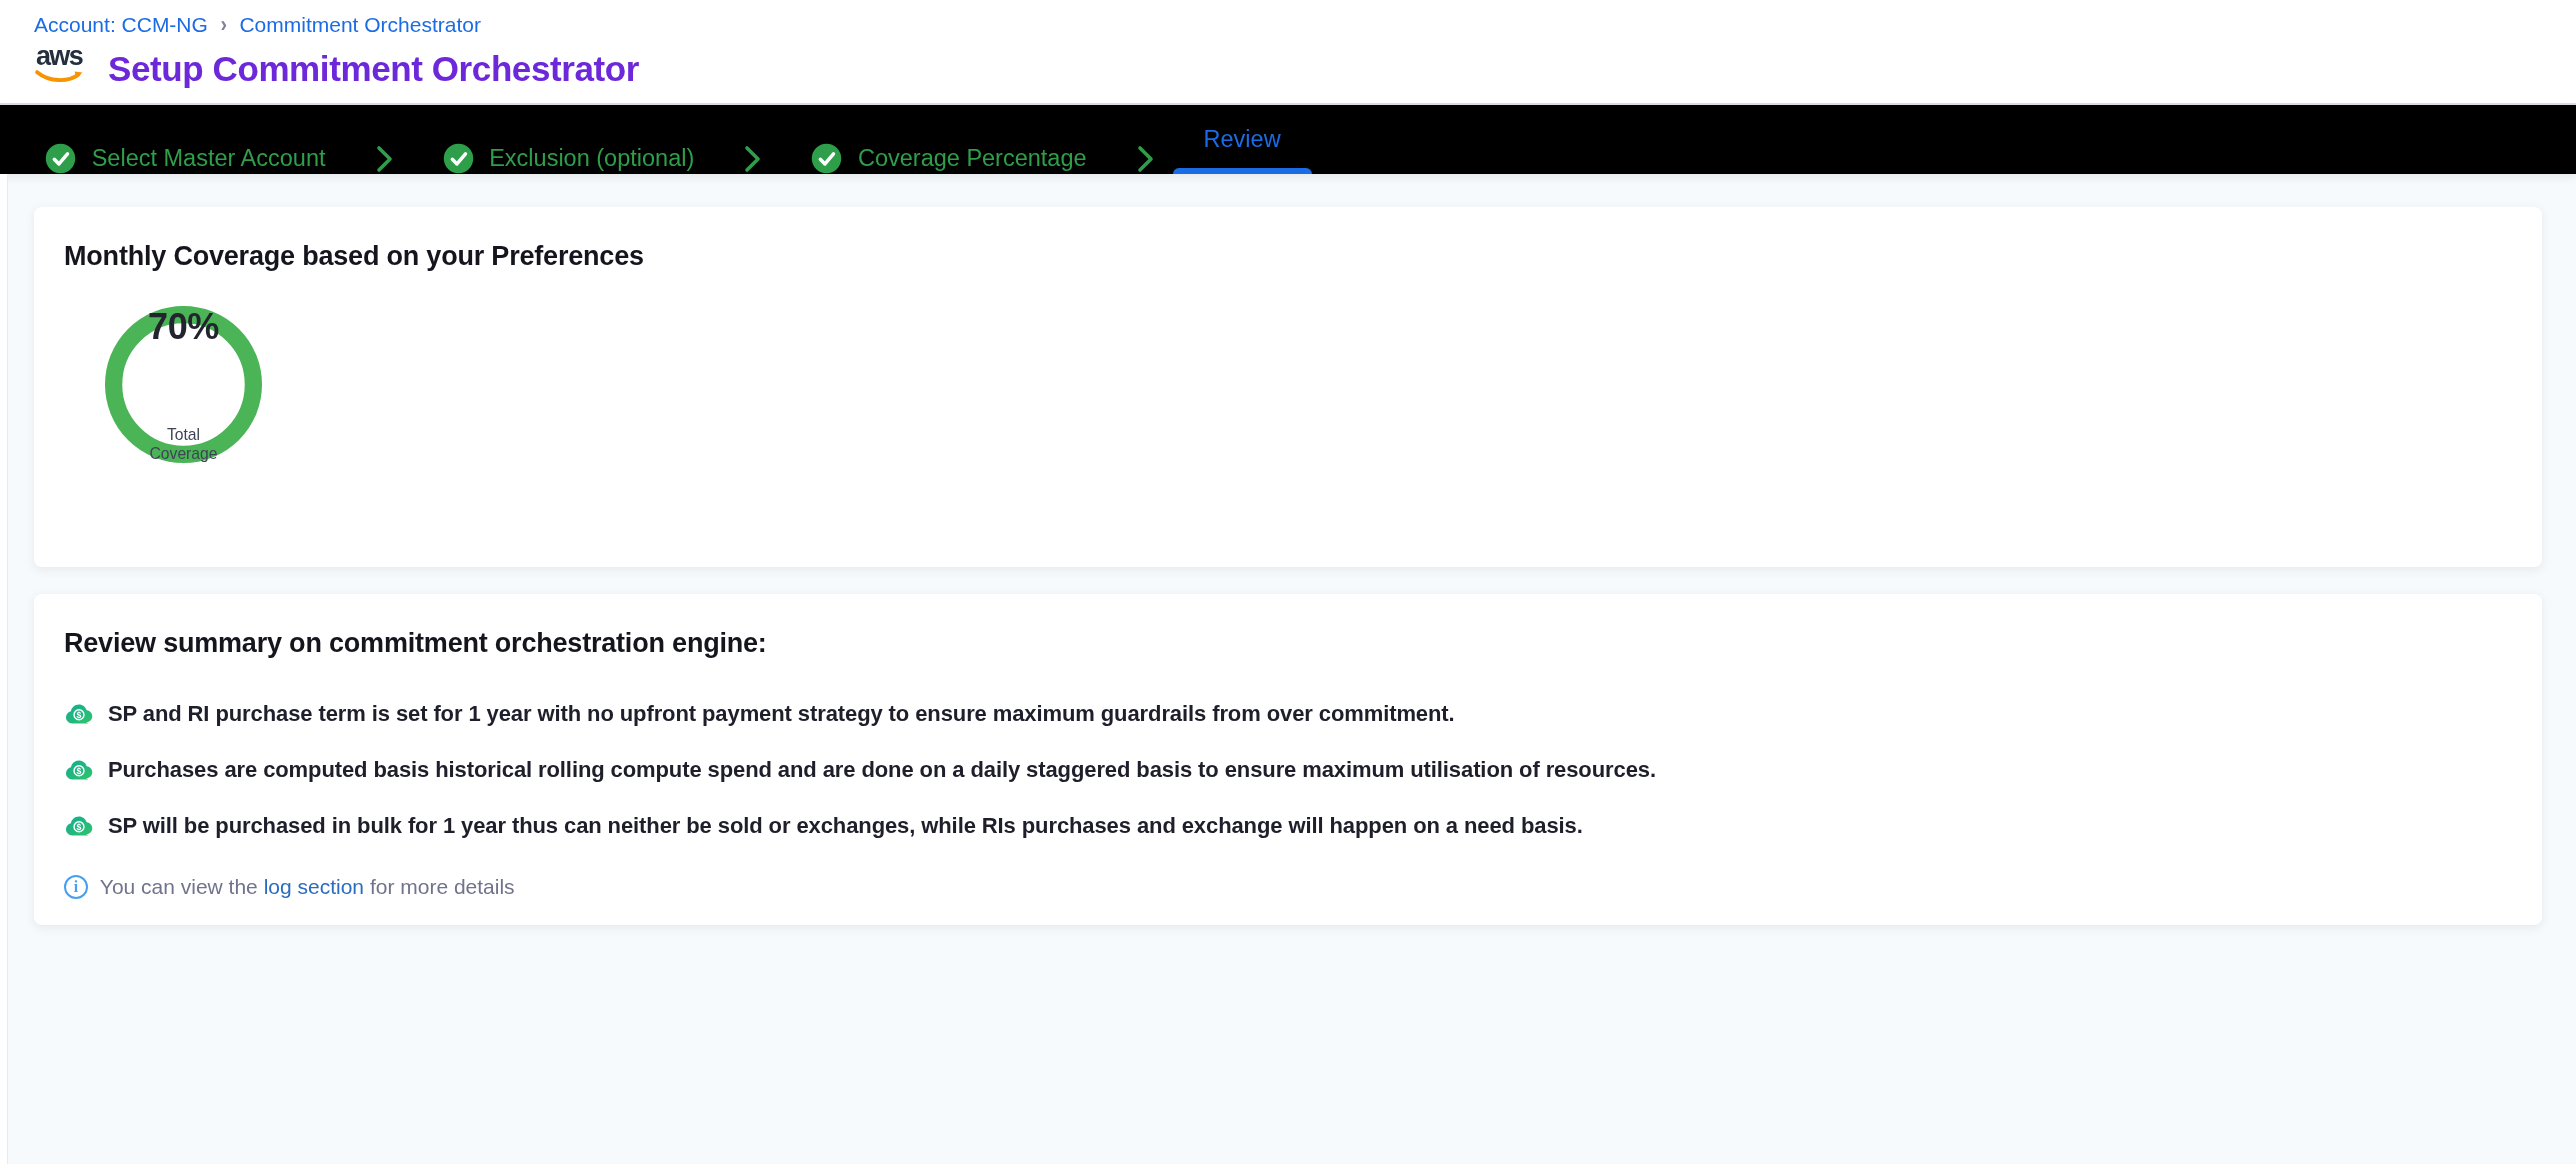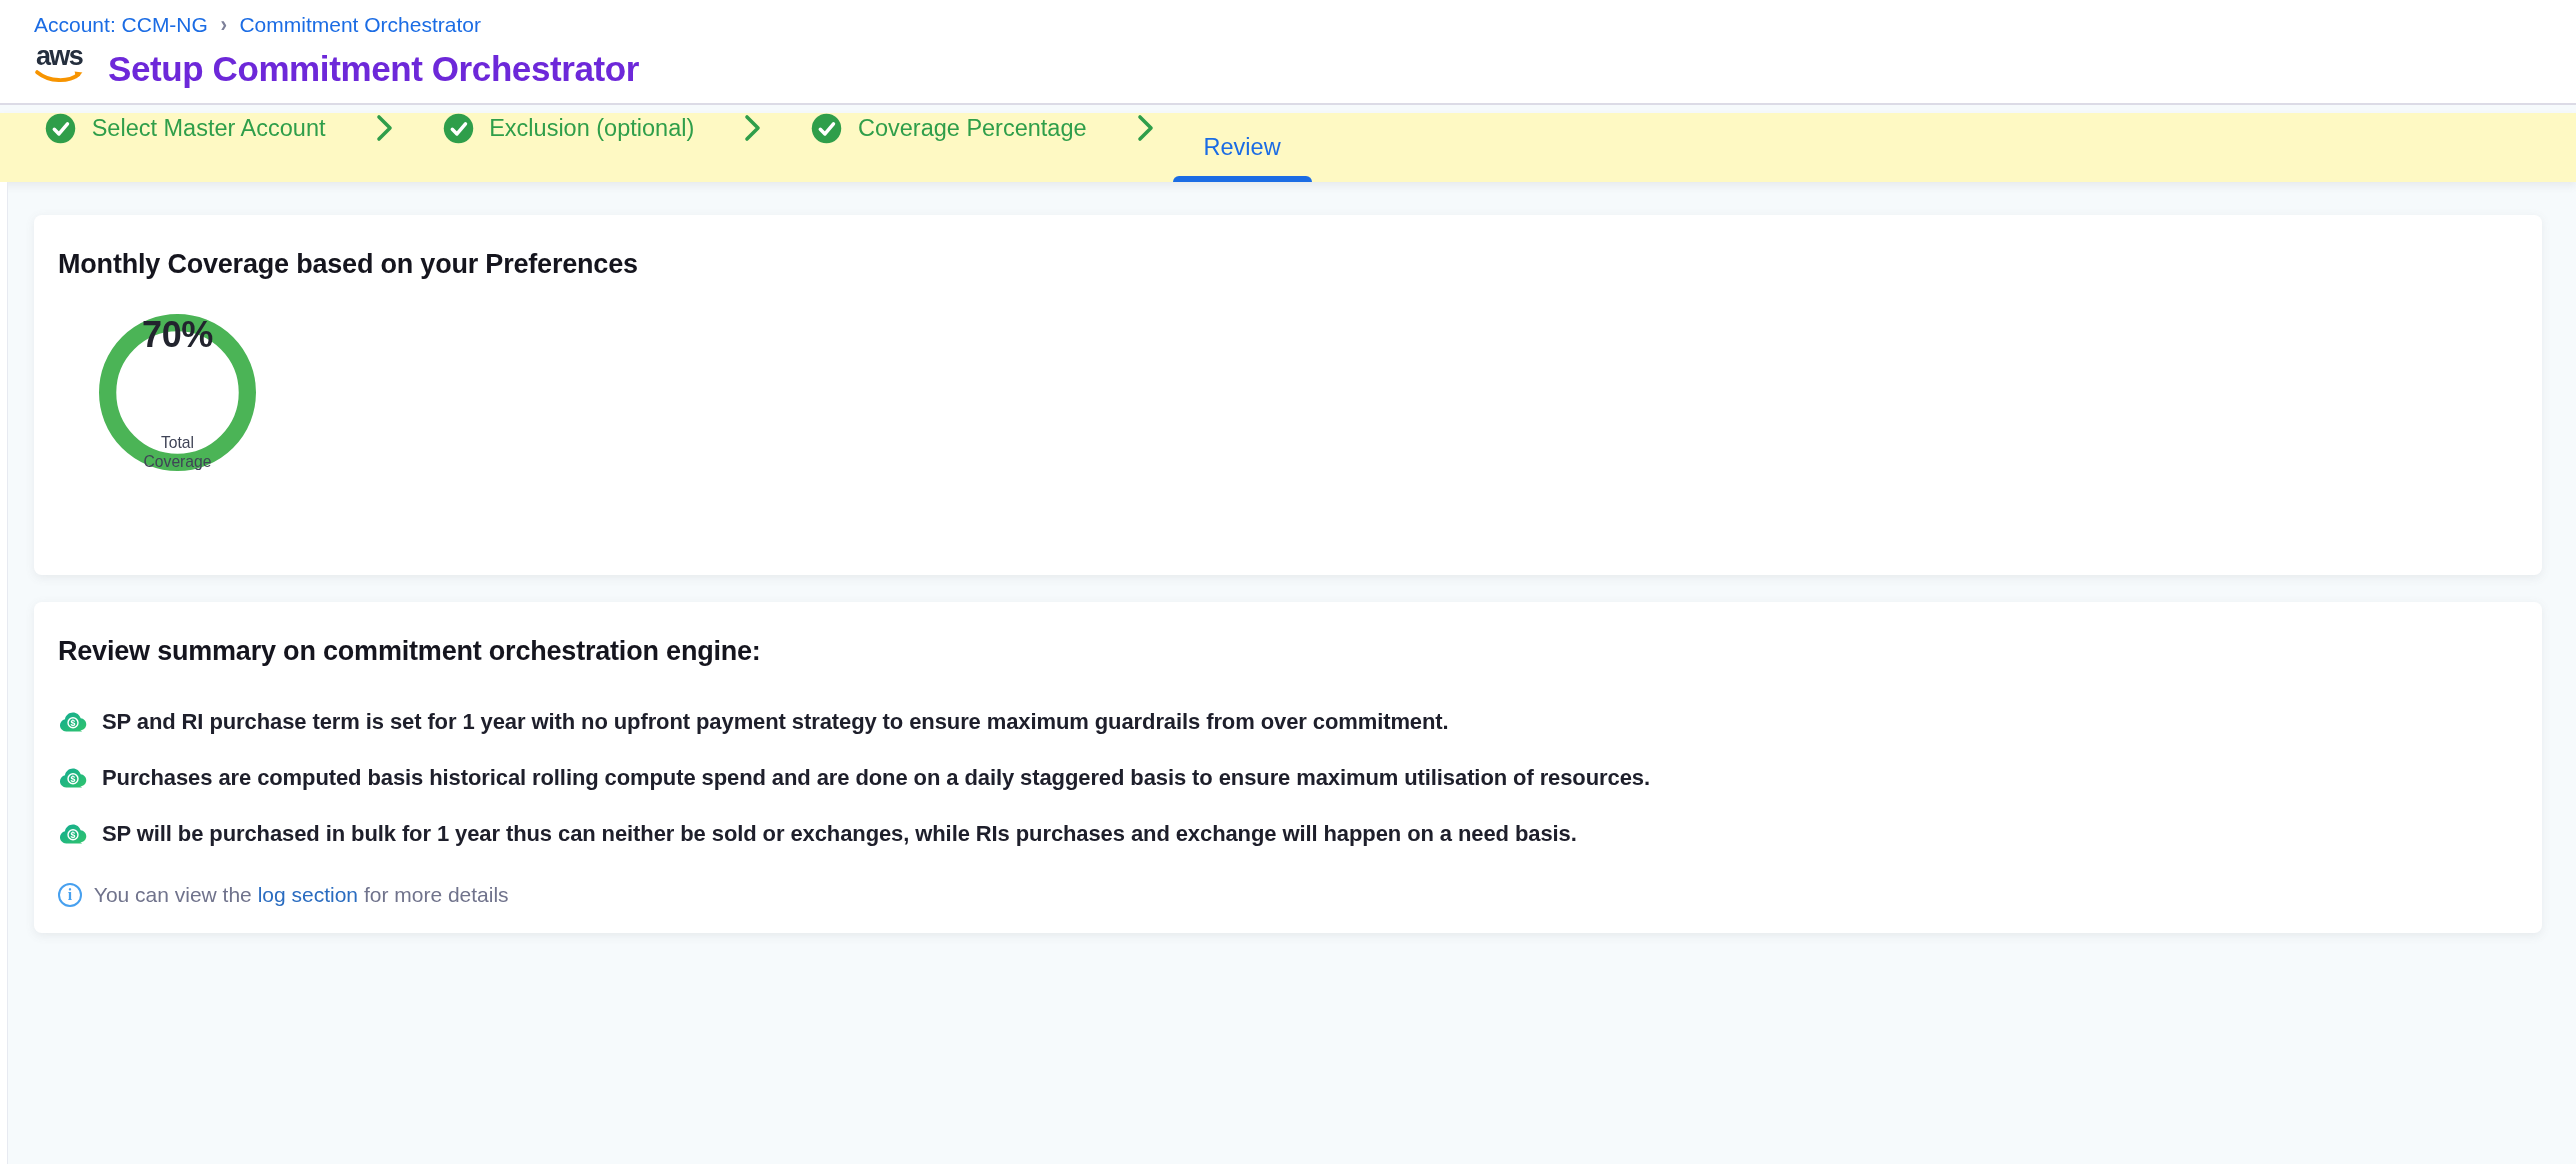--- a/index.html
+++ b/index.html
@@ -22,48 +22,47 @@
   .breadcrumb { display:flex; align-items:center; gap:12.5px; font-size:21px; }
   .crumb { color:#1b6ce4; cursor:pointer; }
   .crumb-sep { color:#7d8099; font-size:19.6px; font-weight:700; transform:scaleY(1.15); }
   .title-row { display:flex; align-items:flex-end; gap:24px; margin-top:7.8px; }
   .aws-logo { width:50px; display:flex; flex-direction:column; align-items:center; line-height:0.8; padding-bottom:4.7px; }
   .aws-logo .aws-text { font-size:27px; font-weight:700; color:#252f3e; letter-spacing:-1.6px; line-height:0.9; }
   .page-title { font-size:35px; font-weight:700; color:#6d28d9; letter-spacing:-0.4px; }
 
   
   .tabbar {
-    background:#fef9c3;
+    background:#000000;
     height:69px;
     display:flex;
-    align-items:flex-start;
+    align-items:flex-end;
     padding-left:45px;
     position:relative;
     box-shadow:0 3.9px 7.8px rgba(96,97,112,0.10);
-    margin-top:8px;
   }
   .step { display:flex; align-items:center; gap:15.7px; font-size:23.5px; font-weight:500; cursor:pointer; }
   .step.completed { color:#2f9e4a; }
   .step.active { color:#1b6ce4; position:relative; height:69px; align-items:center; }
   .step.active::after {
     content:""; position:absolute; bottom:0; left:-31px; right:-31px; height:6.3px;
     background:#1b6ce4; border-radius:6.3px 6.3px 0 0;
   }
   .step-sep { margin:0 49px; display:flex; align-items:center; }
 
   
   .content { padding:33px 34px 0 34px; position:relative; }
   .left-strip {
     position:absolute; left:0; top:0; bottom:-991px; width:7.8px;
     background:#ffffff; border-right:0.8px solid #e7eaf1;
   }
   .card {
     background:#ffffff; border-radius:7.8px;
     box-shadow:0 2.4px 9.4px rgba(96,97,112,0.10);
-    padding:34px 24px;
+    padding:34px 30px;
   }
   .card-title { font-size:27px; font-weight:700; color:#15151e; letter-spacing:-0.2px; }
   .coverage-card { height:360px; }
   .summary-card { height:331px; margin-top:27.4px; }
 
   
   .donut-wrap { position:relative; width:157px; height:157px; margin:34px 0 0 41px; }
   .donut-center {
     position:absolute; inset:0; display:flex; flex-direction:column;
     align-items:center; justify-content:space-between; gap:1.6px;

